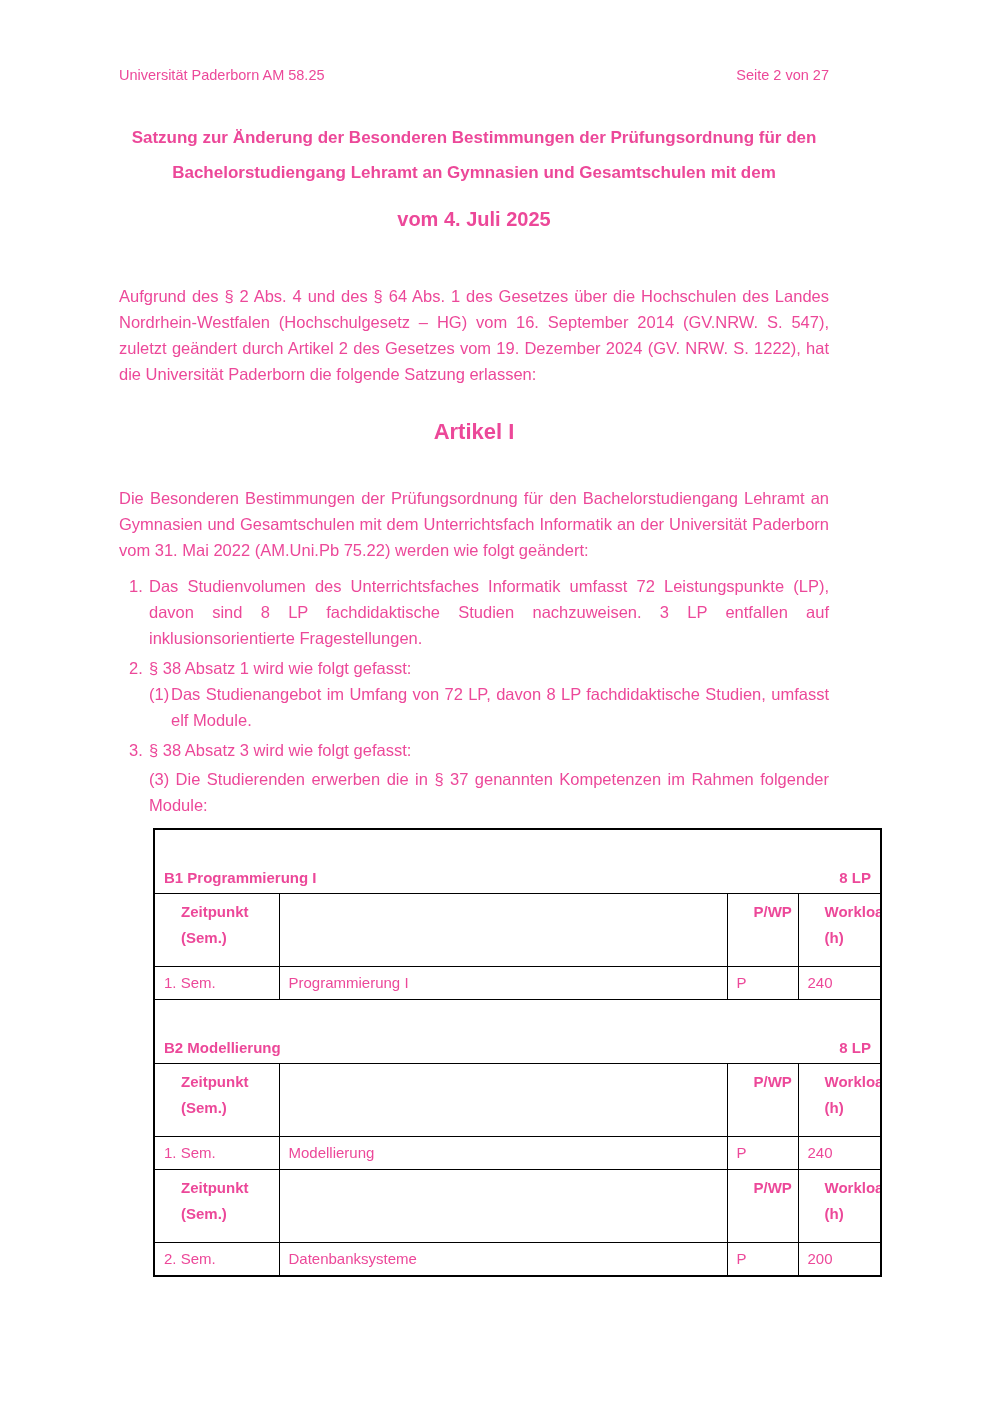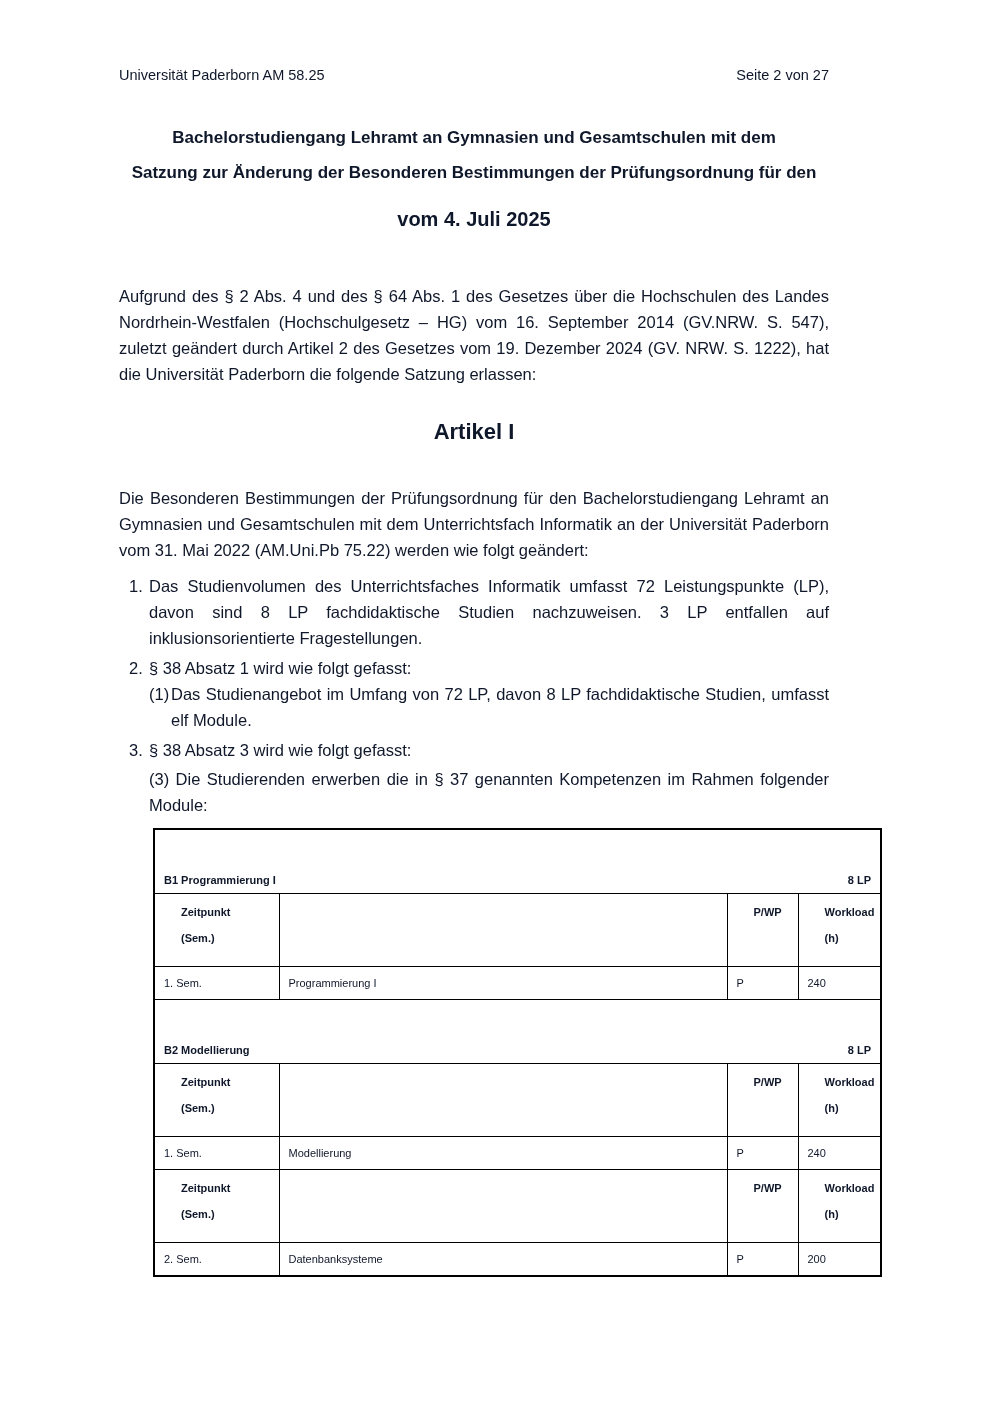--- a/index.html
+++ b/index.html
@@ -1,21 +1,21 @@
 <!DOCTYPE html>
 <html lang="de"><head>
 <meta charset="utf-8">
 <style>
   html, body { margin: 0; padding: 0; background: #ffffff; }
   .page {
     position: relative;
     width: 948px;
     height: 1414px;
     background: #ffffff;
-    color: #0f172a;
+    color: #ec4899;
     font-family: "Liberation Sans", sans-serif;
     font-size: 16.5px;
     overflow: hidden;
     box-sizing: border-box;
   }
   .content {
     padding: 66px 119px 0 119px;
     box-sizing: border-box;
   }
   
@@ -69,21 +69,21 @@
   .item-body { margin-top: 3px; line-height: 26px; text-align: justify; }
   .hang { position: relative; padding-left: 22px; margin-top: 0; line-height: 26px; text-align: justify; }
   .hang-marker { position: absolute; left: 0; top: 0; line-height: 26px; }
   
   .module-table {
     margin: 10px 0 0 34px;
     width: 727px;
     border-collapse: collapse;
     table-layout: fixed;
     border: 2px solid #000;
-    font-size: 11px;
+    font-size: 15px;
   }
   .module-table td {
     border: 1.5px solid #000;
     overflow: hidden;
   }
   .module-title-row td {
     height: 50px;
     vertical-align: bottom;
     padding: 6px 9px 7px 9px;
     font-weight: bold;
@@ -109,22 +109,22 @@
 
 <div class="page">
   <div class="content">
 
     <div class="running-header">
       <span>Universität Paderborn AM 58.25</span>
       <span>Seite 2 von 27</span>
     </div>
 
     <div class="doc-title">
+      <div>Satzung zur Änderung der Besonderen Bestimmungen der Prüfungsordnung für den</div>
       <div>Bachelorstudiengang Lehramt an Gymnasien und Gesamtschulen mit dem</div>
-      <div>Satzung zur Änderung der Besonderen Bestimmungen der Prüfungsordnung für den</div>
     </div>
     <div class="doc-date">vom 4. Juli 2025</div>
 
     <p class="para preamble">Aufgrund des § 2 Abs. 4 und des § 64 Abs. 1 des Gesetzes über die Hochschulen des Landes Nordrhein-Westfalen (Hochschulgesetz – HG) vom 16. September 2014 (GV.NRW. S. 547), zuletzt geändert durch Artikel 2 des Gesetzes vom 19. Dezember 2024 (GV. NRW. S. 1222), hat die Universität Paderborn die folgende Satzung erlassen:</p>
 
     <div class="article-heading">Artikel I</div>
 
     <p class="para article-intro">Die Besonderen Bestimmungen der Prüfungsordnung für den Bachelorstudiengang Lehramt an Gymnasien und Gesamtschulen mit dem Unterrichtsfach Informatik an der Universität Paderborn vom 31. Mai 2022 (AM.Uni.Pb 75.22) werden wie folgt geändert:</p>
 
     <div class="amendment-list">

